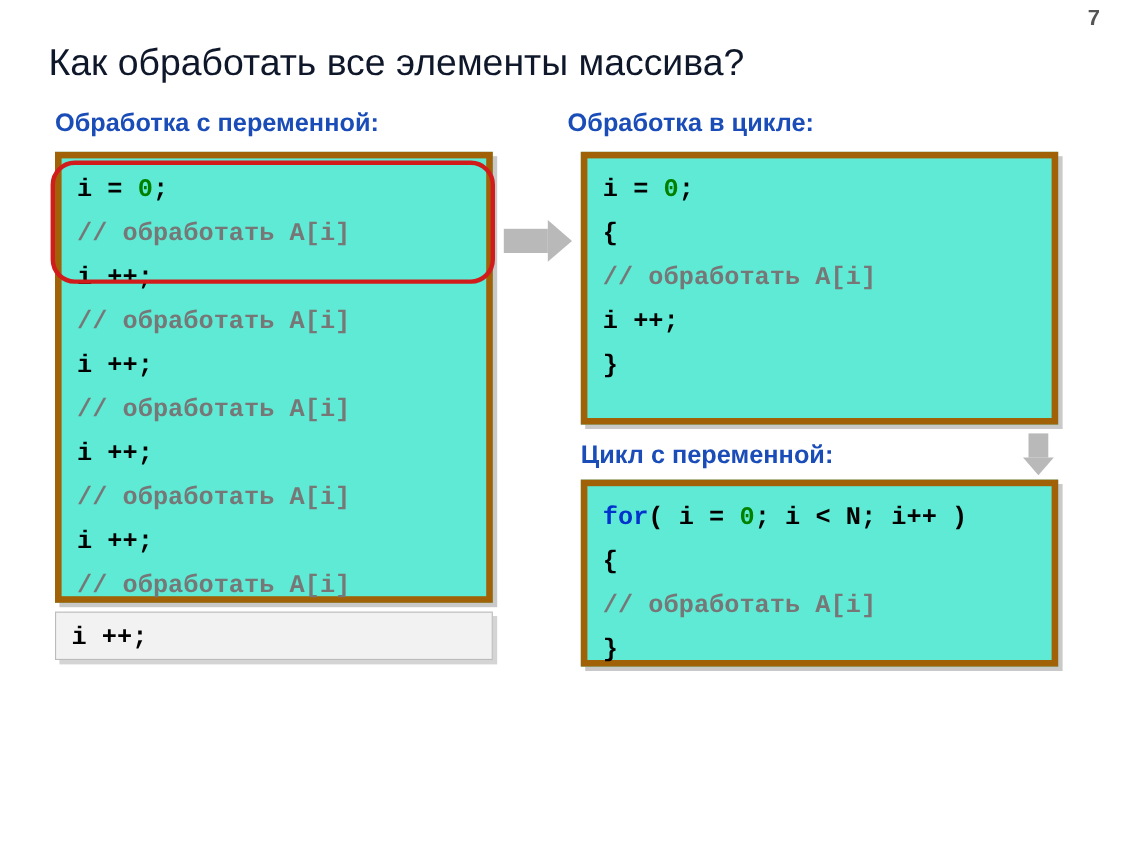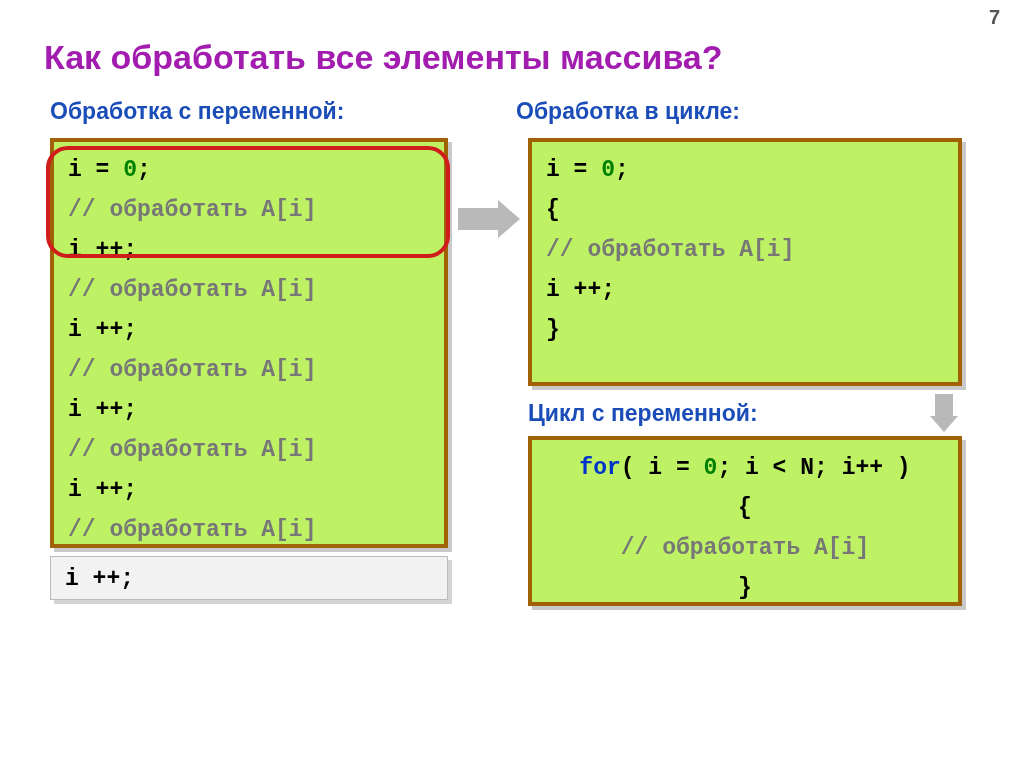--- a/index.html
+++ b/index.html
@@ -17,48 +17,48 @@
     right: 24px;
     font-size: 20px;
     color: #555;
     font-weight: bold;
   }
   .title {
     position: absolute;
     top: 38px;
     left: 44px;
     font-size: 34px;
-    font-weight: bold;
-    color: #a21caf;
+    font-weight: normal;
+    color: #0f172a;
   }
   .subtitle {
     font-size: 23px;
     font-weight: bold;
     color: #1a4db8;
     position: absolute;
   }
   .sub-left { top: 98px; left: 50px; }
   .sub-rt   { top: 98px; left: 516px; }
   .sub-rb   { top: 400px; left: 528px; }
 
   .codebox {
     position: absolute;
-    background: #bef264;
-    border: 4px solid #a16207;
+    background: #5eead4;
+    border: 6px solid #a16207;
     box-shadow: 4px 4px 0 #c9c9c9;
     font-family: "Courier New", Courier, monospace;
     font-size: 23px;
     line-height: 40px;
     font-weight: bold;
     color: #000;
     padding: 8px 14px 8px 14px;
   }
   .box-left   { top: 138px; left: 50px;  width: 398px; height: 410px; }
   .box-rt     { top: 138px; left: 528px; width: 434px; height: 248px; }
-  .box-rb     { top: 436px; left: 528px; width: 434px; height: 170px; text-align: center; }
+  .box-rb     { top: 436px; left: 528px; width: 434px; height: 170px; }
   .box-extra  { top: 556px; left: 50px;  width: 398px; height: 44px; background:#f2f2f2; border:1px solid #bbb; box-shadow:4px 4px 0 #d4d4d4; line-height:40px; padding:2px 14px; }
 
   .num  { color: #008000; }
   .kw   { color: #0033cc; }
   .cm   { color: #777; }
 
   .red-ring {
     position: absolute;
     top: 146px; left: 46px;
     width: 404px; height: 112px;

